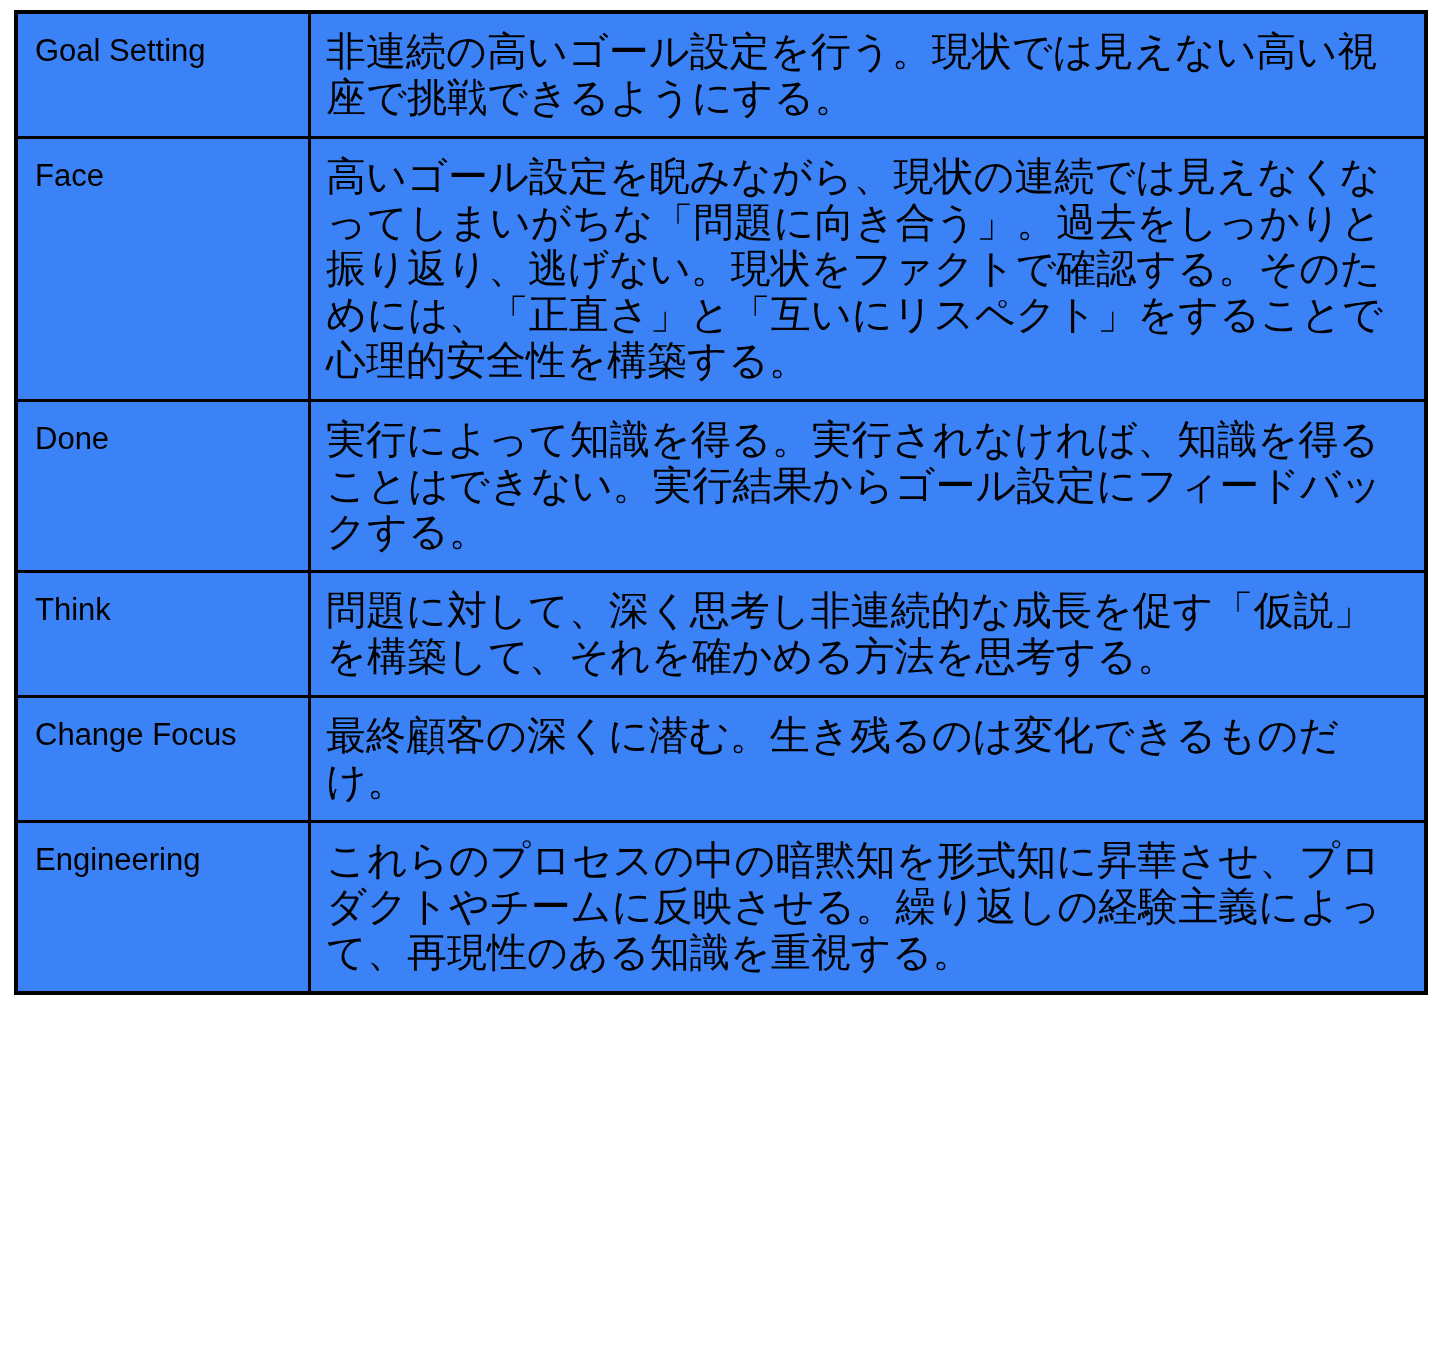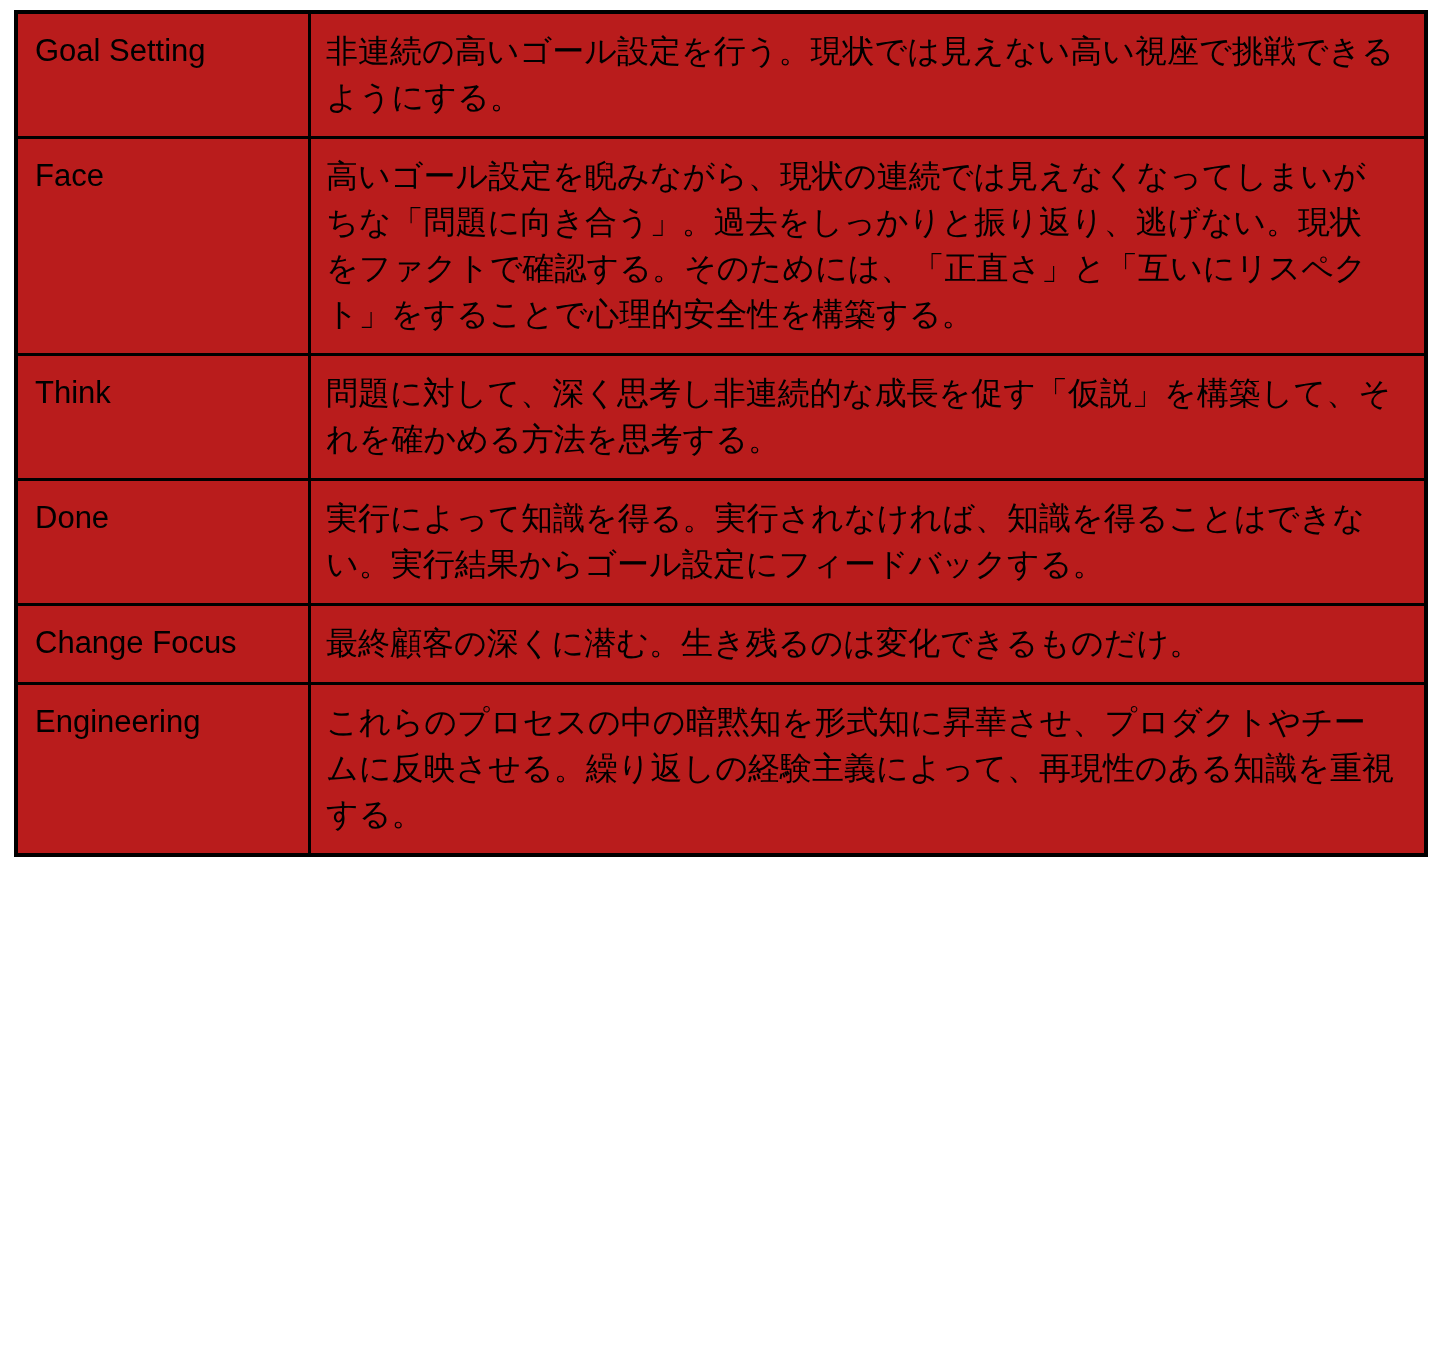--- a/index.html
+++ b/index.html
@@ -18,58 +18,58 @@
     border-collapse: collapse;
     table-layout: fixed;
     margin: 10px 0 0 14px;
     width: 1414px;
     border: 4px solid #000000;
     background: #ffffff;
   }
   table.terms-table td {
     border: 3px solid #000000;
     vertical-align: top;
-    background: #b91c1c;
+    background: #3b82f6;
   }
   td.term-cell {
     width: 263px;
     padding: 14px 10px 16px 17px;
     font-size: 31px;
     line-height: 46px;
     white-space: nowrap;
     overflow: hidden;
   }
   td.desc-cell {
     padding: 14px 30px 16px 15px;
-    font-size: 32px;
+    font-size: 40px;
     line-height: 46px;
     word-break: break-all;
     overflow-wrap: break-word;
   }
 </style>
 </head>
 <body>
 
 <table class="terms-table">
   <tbody>
       <tr>
         <td class="term-cell">Goal Setting</td>
         <td class="desc-cell">非連続の高いゴール設定を行う。現状では見えない高い視座で挑戦できるようにする。</td>
       </tr>
       <tr>
         <td class="term-cell">Face</td>
         <td class="desc-cell">高いゴール設定を睨みながら、現状の連続では見えなくなってしまいがちな「問題に向き合う」。過去をしっかりと振り返り、逃げない。現状をファクトで確認する。そのためには、「正直さ」と「互いにリスペクト」をすることで心理的安全性を構築する。</td>
       </tr>
       <tr>
+        <td class="term-cell">Done</td>
+        <td class="desc-cell">実行によって知識を得る。実行されなければ、知識を得ることはできない。実行結果からゴール設定にフィードバックする。</td>
+      </tr>
+      <tr>
         <td class="term-cell">Think</td>
         <td class="desc-cell">問題に対して、深く思考し非連続的な成長を促す「仮説」を構築して、それを確かめる方法を思考する。</td>
-      </tr>
-      <tr>
-        <td class="term-cell">Done</td>
-        <td class="desc-cell">実行によって知識を得る。実行されなければ、知識を得ることはできない。実行結果からゴール設定にフィードバックする。</td>
       </tr>
       <tr>
         <td class="term-cell">Change Focus</td>
         <td class="desc-cell">最終顧客の深くに潜む。生き残るのは変化できるものだけ。</td>
       </tr>
       <tr>
         <td class="term-cell">Engineering</td>
         <td class="desc-cell">これらのプロセスの中の暗黙知を形式知に昇華させ、プロダクトやチームに反映させる。繰り返しの経験主義によって、再現性のある知識を重視する。</td>
       </tr>
     </tbody>

